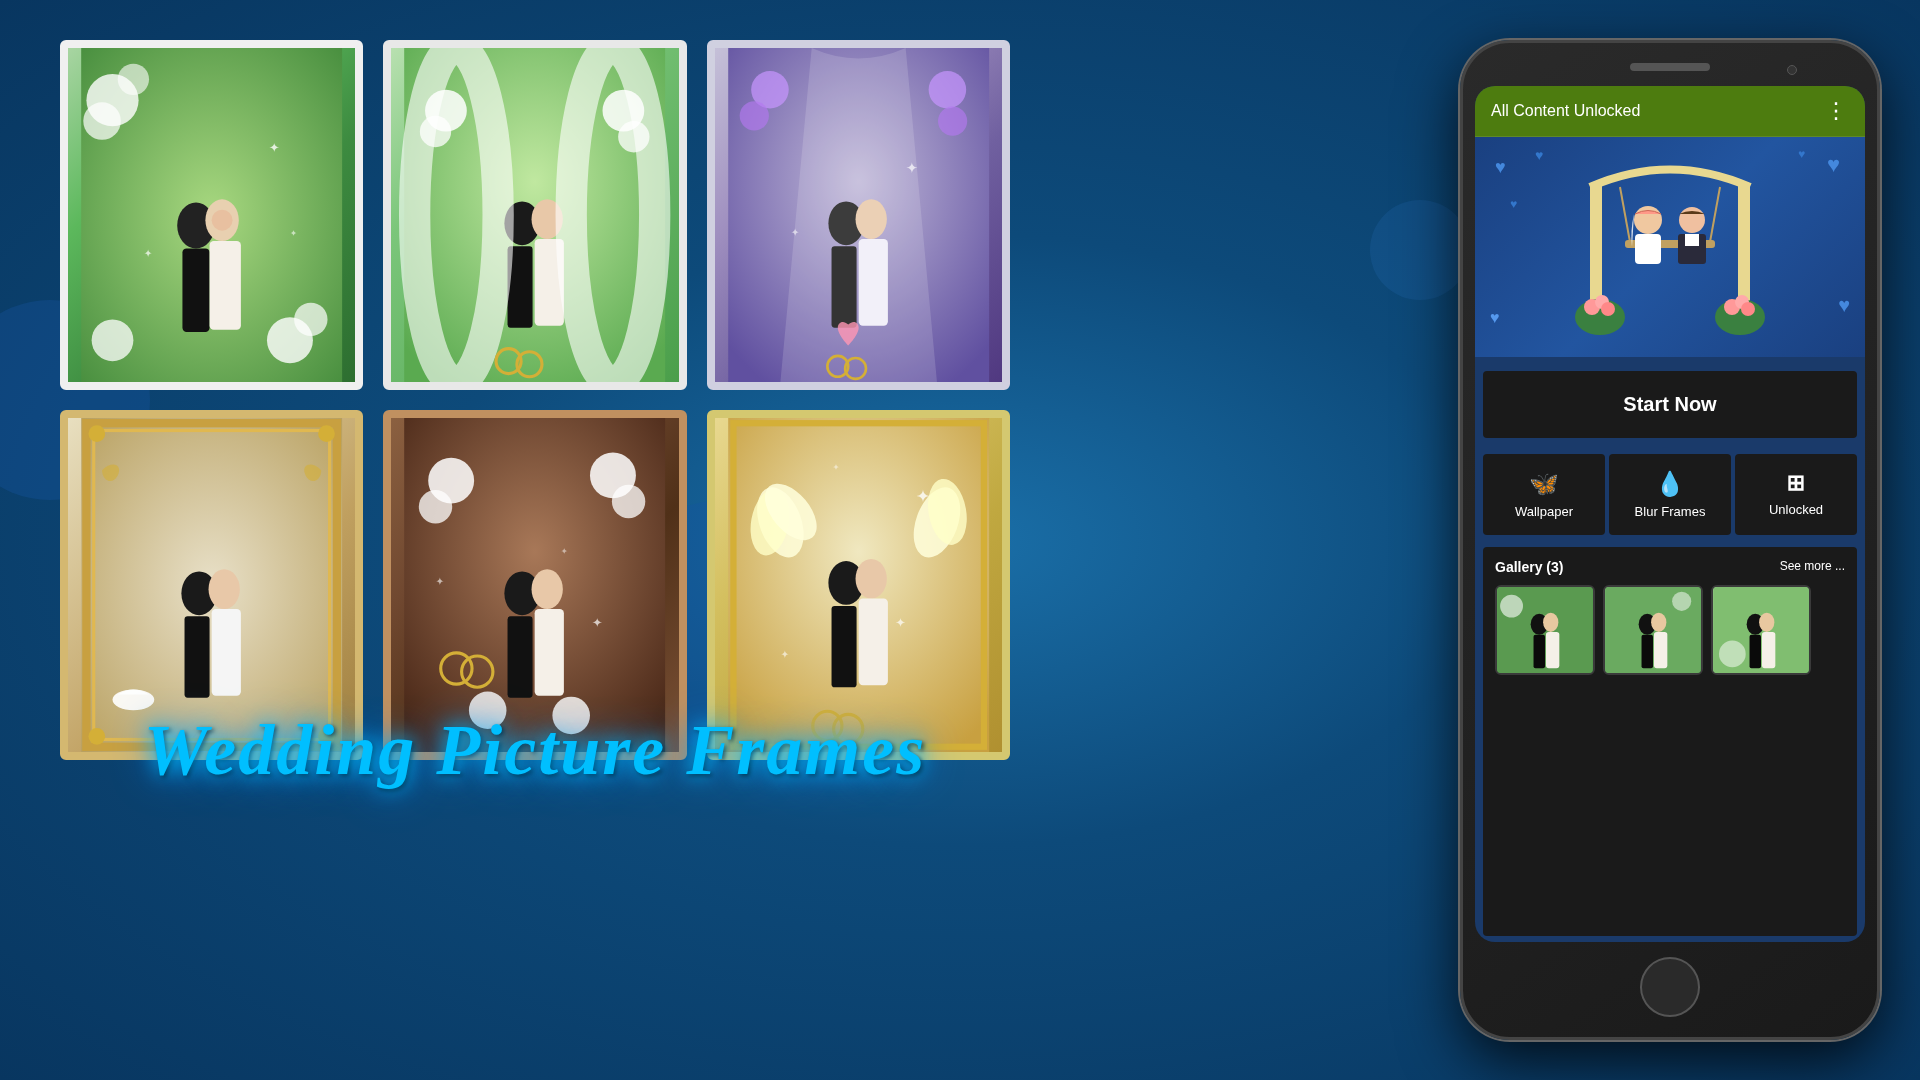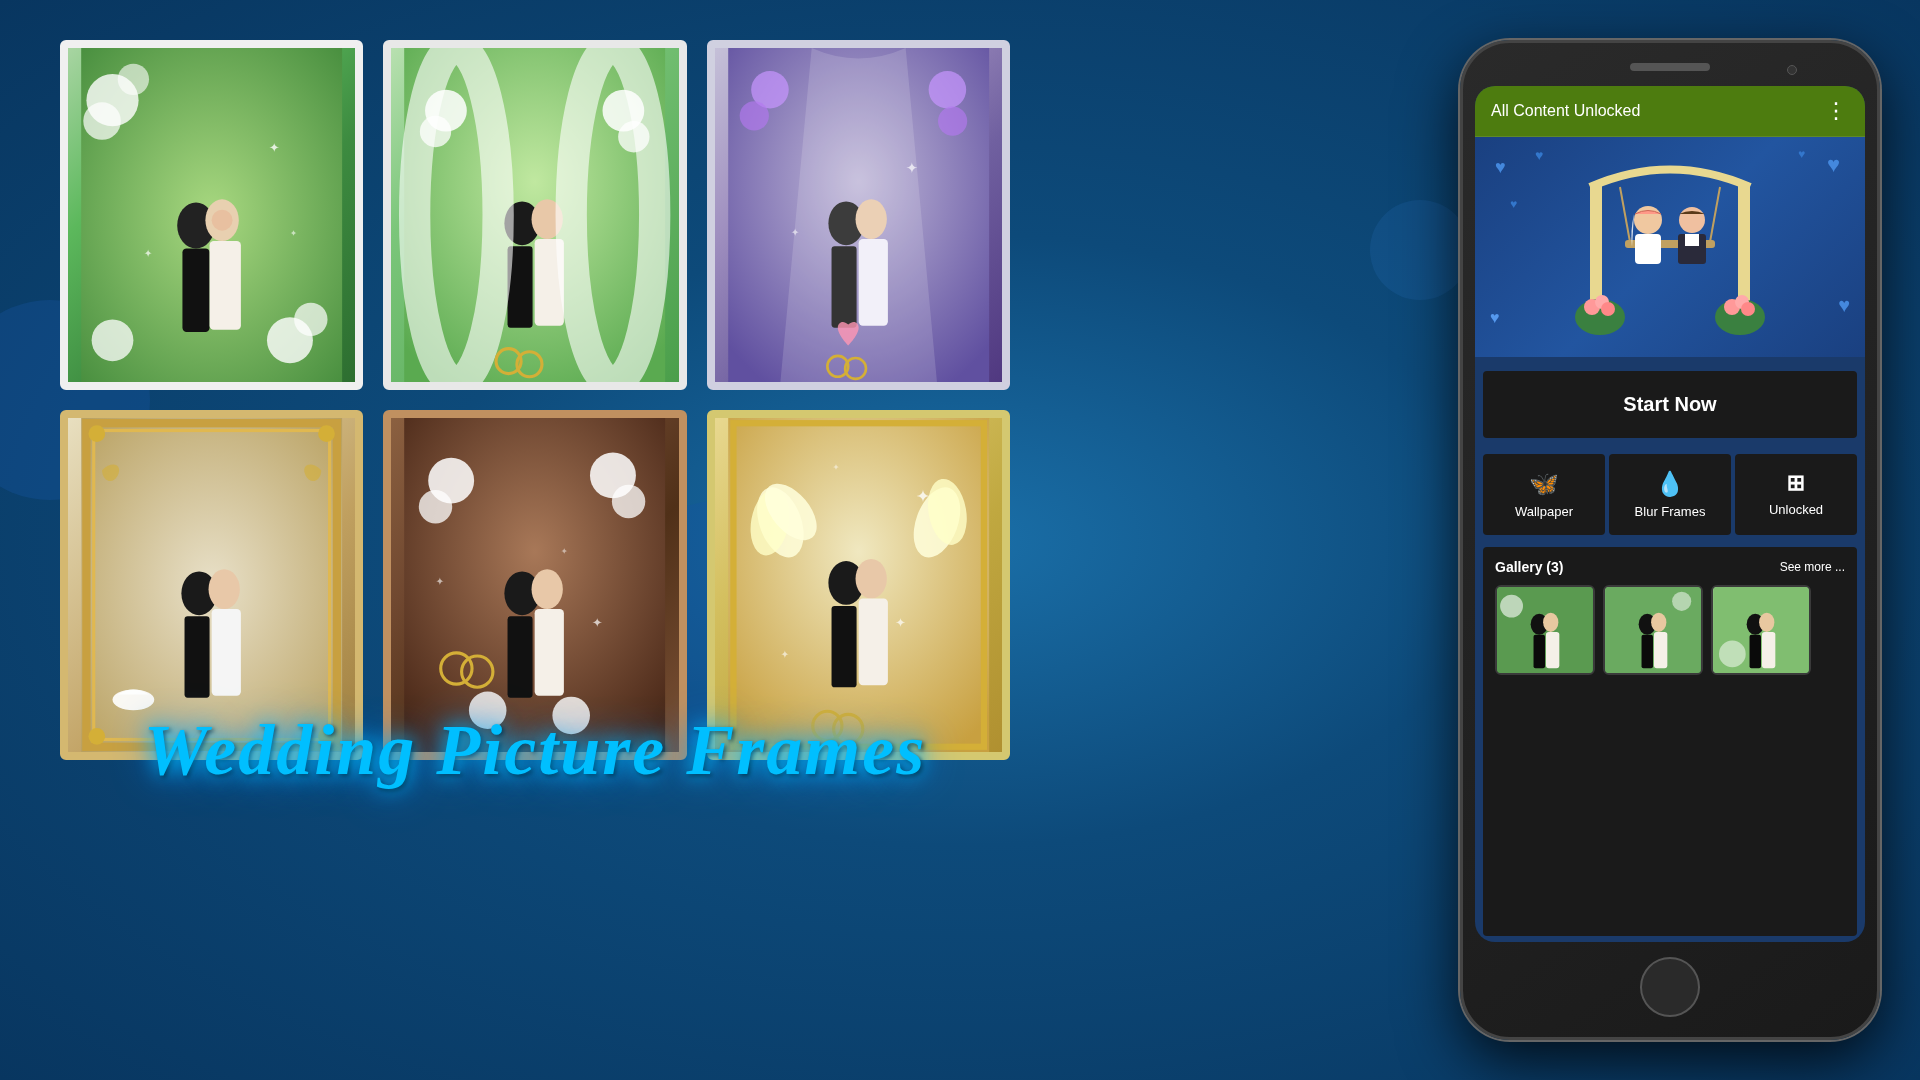--- a/index.html
+++ b/index.html
@@ -260,21 +260,21 @@
       width: 100%;
       border-radius: 4px;
       padding: 12px;
       margin-top: 4px;
       flex: 1;
     }
 
     .gallery-header {
       display: flex;
       justify-content: space-between;
-      align-items: center;
+      align-items: flex-start;
       margin-bottom: 10px;
     }
 
     .gallery-title {
       color: white;
       font-size: 14px;
       font-weight: 600;
     }
 
     .see-more {

